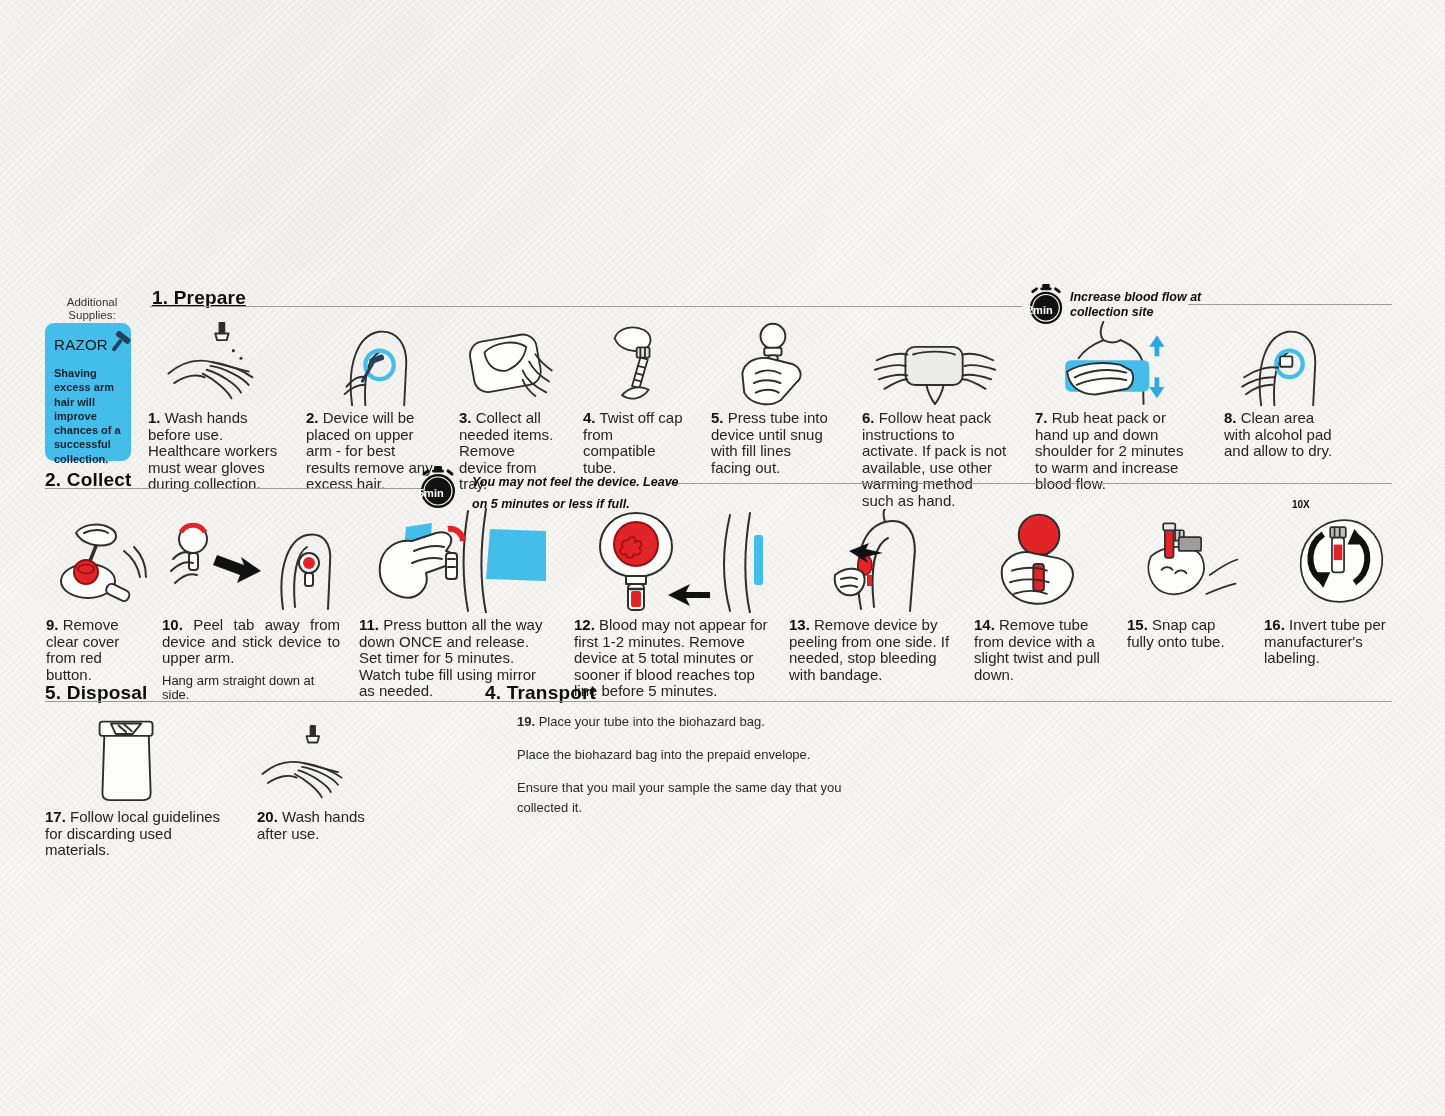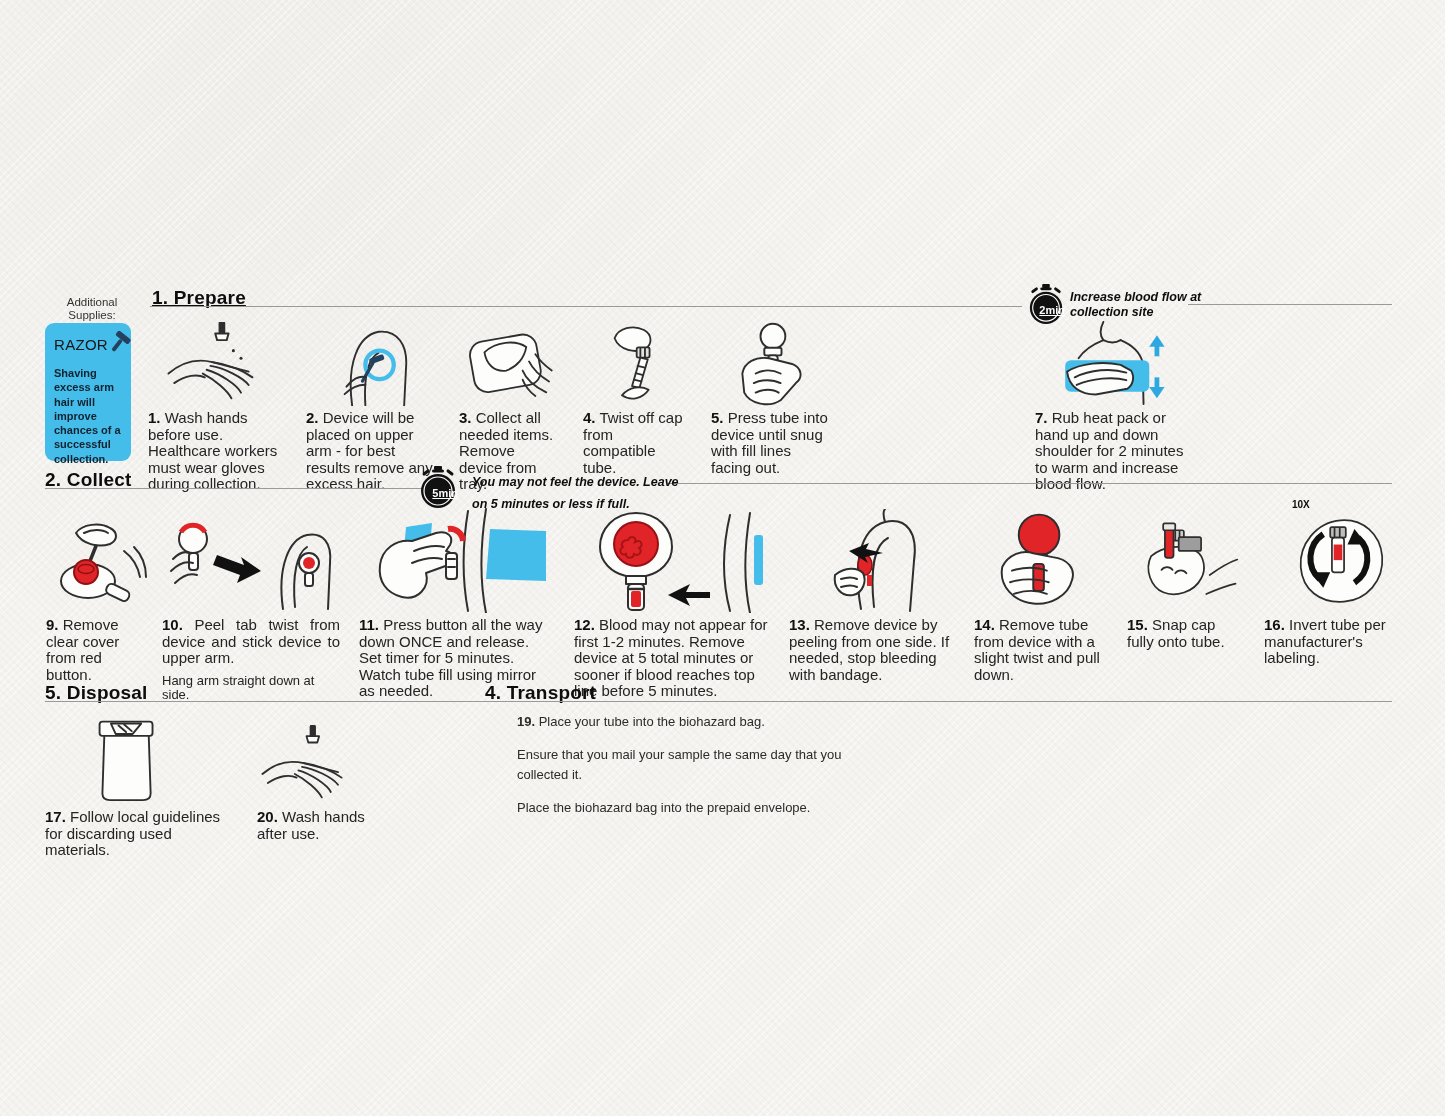--- a/index.html
+++ b/index.html
@@ -9,21 +9,21 @@
     background-color:#f4f3ef;
     background-image:
       repeating-linear-gradient(45deg, rgba(0,0,0,0.016) 0 2px, transparent 2px 6px),
       repeating-linear-gradient(-45deg, rgba(255,255,255,0.5) 0 1px, transparent 1px 5px),
       radial-gradient(circle at 20% 10%, rgba(0,0,0,0.02), transparent 40%);
   }
   .hline{position:absolute;height:0;border-top:1.6px solid #9a9a9a;}
   .sec-title{position:absolute;font-weight:bold;font-size:19px;color:#0d0d0d;letter-spacing:0.2px;}
   .note{position:absolute;font-weight:bold;font-style:italic;font-size:12.5px;color:#0d0d0d;}
   .badge{position:absolute;}
-  .badge .blabel{position:absolute;left:0;top:13px;width:100%;text-align:right;color:#fff;font-weight:bold;font-size:11px;text-decoration:underline;}
+  .badge .blabel{position:absolute;left:0;top:13px;width:100%;text-align:left;color:#fff;font-weight:bold;font-size:11px;}
   .step{position:absolute;}
   .illus{display:flex;align-items:flex-end;justify-content:center;}
   .cap{font-size:15px;line-height:1.1;color:#242424;margin:4px 0 0;}
   .cap b{color:#111;}
   .cap.justify{text-align:justify;}
   .cap2{font-size:13px;line-height:1.1;color:#242424;margin:7px 0 0;}
   .supp-label{position:absolute;left:44px;top:296px;width:96px;text-align:center;font-size:11.5px;line-height:1.15;color:#333;}
   .razor-box{position:absolute;left:45px;top:323px;width:86px;height:138px;background:#45BDEB;border-radius:9px;box-sizing:border-box;padding:8px 7px 6px 9px;}
   .razor-head{display:flex;align-items:center;gap:3px;}
   .razor-name{font-size:15px;color:#161616;letter-spacing:0.3px;}
@@ -146,38 +146,62 @@
         <rect class="fw" x="43" y="29" width="18" height="8" rx="2"></rect>
         <rect class="fw" x="47" y="37" width="10" height="22" rx="3"></rect>
         <path class="ln" d="M49 42 h6 M49 48 h6"></path>
         <path class="fw" d="M20 56 C22 44 34 38 48 40 L72 46 C82 50 84 60 76 66 L60 84 C48 92 28 88 22 76 Z"></path>
         <path class="ln" d="M34 56 C42 52 52 52 60 56 M32 66 C40 62 52 62 60 66 M34 76 C42 72 52 72 58 76"></path>
       </svg>
     </div>
     <p class="cap"><b>5.</b> <span>Press tube into device until snug with fill lines facing out.</span></p>
   </div>
 
+  <div class="step" style="left:862px;top:318px;width:146px;">
+    <div class="illus" style="height:88px;">
+      <svg width="128" height="82" viewBox="0 0 130 86">
+        <rect x="34" y="24" width="60" height="40" rx="10" fill="#ececea" stroke="#2e2e2e" stroke-width="2"></rect>
+        <path class="ln" d="M42 32 C54 28 76 28 86 32"></path>
+        <path class="ln" d="M4 38 C16 32 28 30 36 32 M2 48 C14 44 26 42 34 44 M6 58 C18 54 28 52 36 54 M12 68 C22 62 30 58 36 58"></path>
+        <path class="ln" d="M126 38 C114 32 102 30 94 32 M128 48 C116 44 104 42 96 44 M124 58 C112 54 102 52 94 54 M118 68 C108 62 100 58 94 58"></path>
+        <path class="ln" d="M56 64 C58 74 62 80 65 84 M74 64 C72 74 68 80 65 84"></path>
+      </svg>
+    </div>
+    <p class="cap"><b>6.</b> <span>Follow heat pack instructions to activate. If pack is not available, use other warming method such as hand.</span></p>
+  </div>
 
   <div class="step" style="left:1035px;top:318px;width:154px;">
     <div class="illus" style="height:88px;">
       <svg width="150" height="86" viewBox="0 0 150 90">
         <path class="ln" d="M66 2 C62 10 62 16 66 21 C56 25 46 31 40 40 M84 21 C96 26 104 33 107 44 L108 88"></path>
         <path class="ln" d="M66 21 C72 24 79 24 84 21"></path>
         <rect x="26" y="42" width="88" height="33" rx="6" fill="#45BDEB"></rect>
         <path class="fw" d="M28 54 C42 45 66 43 84 47 L95 53 C99 60 97 68 91 72 L58 78 C42 78 30 70 28 54 Z"></path>
         <path class="ln" d="M36 60 C52 52 74 50 90 55 M38 68 C54 61 76 59 90 63"></path>
         <path d="M122 38 v-12" stroke="#2FA8E0" stroke-width="5" fill="none"></path>
         <polygon points="114,28 122,16 130,28" fill="#2FA8E0"></polygon>
         <path d="M122 60 v12" stroke="#2FA8E0" stroke-width="5" fill="none"></path>
         <polygon points="114,70 122,82 130,70" fill="#2FA8E0"></polygon>
       </svg>
     </div>
     <p class="cap"><b>7.</b> <span>Rub heat pack or hand up and down shoulder for 2 minutes to warm and increase blood flow.</span></p>
   </div>
 
+  <div class="step" style="left:1224px;top:318px;width:114px;">
+    <div class="illus" style="height:88px;">
+      <svg width="104" height="86" viewBox="0 0 110 90">
+        <path class="ln" d="M34 90 C28 46 40 16 62 12 C82 10 93 26 91 50 L89 90"></path>
+        <path class="ln" d="M48 90 C46 58 52 40 62 34"></path>
+        <circle cx="64" cy="46" r="14" stroke="#45BDEB" stroke-width="4.5" fill="none"></circle>
+        <path class="ln" d="M16 60 C28 52 42 48 52 50 M14 70 C26 62 40 60 48 60 M18 78 C28 70 38 68 46 68"></path>
+        <rect class="fw" x="54" y="38" width="13" height="11" rx="2"></rect>
+      </svg>
+    </div>
+    <p class="cap"><b>8.</b> <span>Clean area with alcohol pad and allow to dry.</span></p>
+  </div>
 
   <div class="sec-title" style="left:45px;top:469px;">2. Collect</div>
   <div class="hline" style="left:45px;top:488px;width:380px;"></div>
   <div class="hline" style="left:666px;top:483px;width:726px;"></div>
 
   <div class="badge" style="left:418px;top:466px;width:40px;height:44px;">
     <svg width="40" height="44" viewBox="0 0 40 44">
       <rect x="16" y="0" width="8" height="4" rx="1" fill="#111"></rect>
       <rect x="14" y="3.5" width="12" height="3" rx="1.5" fill="#111"></rect>
       <rect x="4" y="5" width="8" height="3" rx="1.5" fill="#111" transform="rotate(-38 8 6.5)"></rect>
@@ -216,21 +240,21 @@
         <rect class="fw" x="24" y="40" width="9" height="17" rx="3"></rect>
         <path class="ln" d="M8 46 C14 40 20 38 24 40 M6 58 C14 50 22 48 28 50 M10 70 C18 62 26 60 32 62"></path>
         <polygon points="96,58 76,44 79,52 52,42 48,52 75,62 72,70" fill="#111"></polygon>
         <path class="ln" d="M118 96 C112 54 124 26 142 22 C158 19 167 30 165 50 L163 96"></path>
         <path class="ln" d="M130 94 C127 62 132 40 142 34"></path>
         <circle cx="144" cy="50" r="10" fill="#fff" stroke="#2e2e2e" stroke-width="2"></circle>
         <circle cx="144" cy="50" r="6" fill="#E02427"></circle>
         <rect class="fw" x="140" y="60" width="8" height="13" rx="2.5"></rect>
       </svg>
     </div>
-    <p class="cap justify"><b>10.</b> <span>Peel tab twist from device and stick device to upper arm.</span></p>
+    <p class="cap justify"><b>10.</b> <span>Peel tab away from device and stick device to upper arm.</span></p>
     <p class="cap2">Hang arm straight down at side.</p>
   </div>
 
   <div class="step" style="left:359px;top:503px;width:190px;">
     <div class="illus" style="height:110px;">
       <svg width="184" height="106" viewBox="0 0 184 106">
         <polygon points="44,20 70,16 66,64 40,66" fill="#45BDEB"></polygon>
         <polygon points="128,22 184,24 184,74 124,72" fill="#45BDEB"></polygon>
         <path class="ln" d="M106 4 C100 40 100 72 106 104 M124 2 C118 40 118 76 124 106"></path>
         <path d="M86 22 A13 13 0 0 1 101 34" stroke="#E02427" stroke-width="6" fill="none"></path>
@@ -351,17 +375,17 @@
         <path class="ln" d="M46 50 C60 54 78 66 82 74"></path>
         <path class="ln" d="M42 54 C54 60 68 72 72 80"></path>
         <path class="ln" d="M12 64 C24 56 36 54 44 58"></path>
       </svg>
     </div>
     <p class="cap"><b>20.</b> <span>Wash hands after use.</span></p>
   </div>
 
   <div class="transport-body">
     <p><b>19.</b> <span>Place your tube into the biohazard bag.</span></p>
+    <p>Place the biohazard bag into the prepaid envelope.</p>
     <p>Ensure that you mail your sample the same day that you collected it.</p>
-    <p>Place the biohazard bag into the prepaid envelope.</p>
   </div>
 
 </div>
 
 </body></html>

